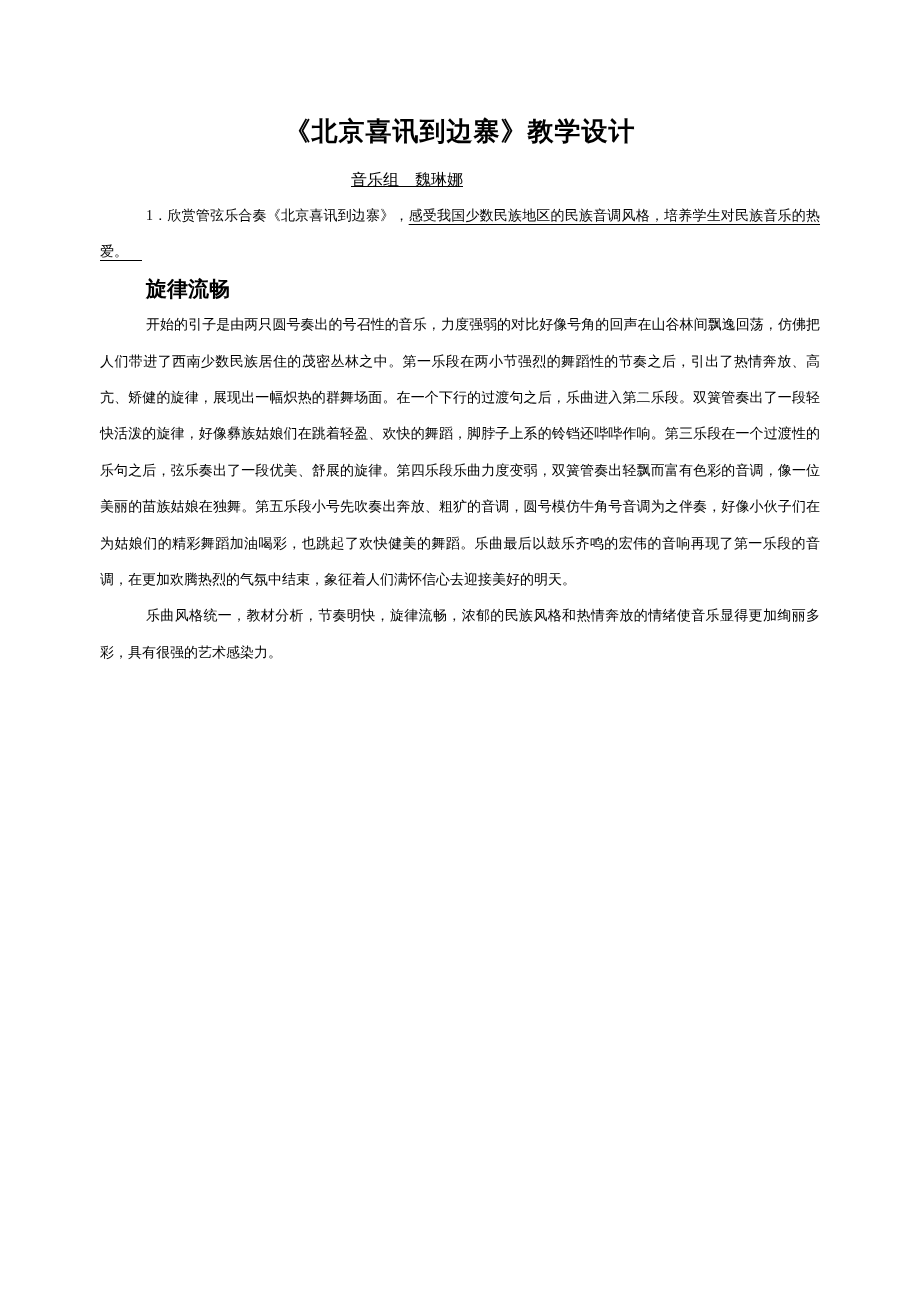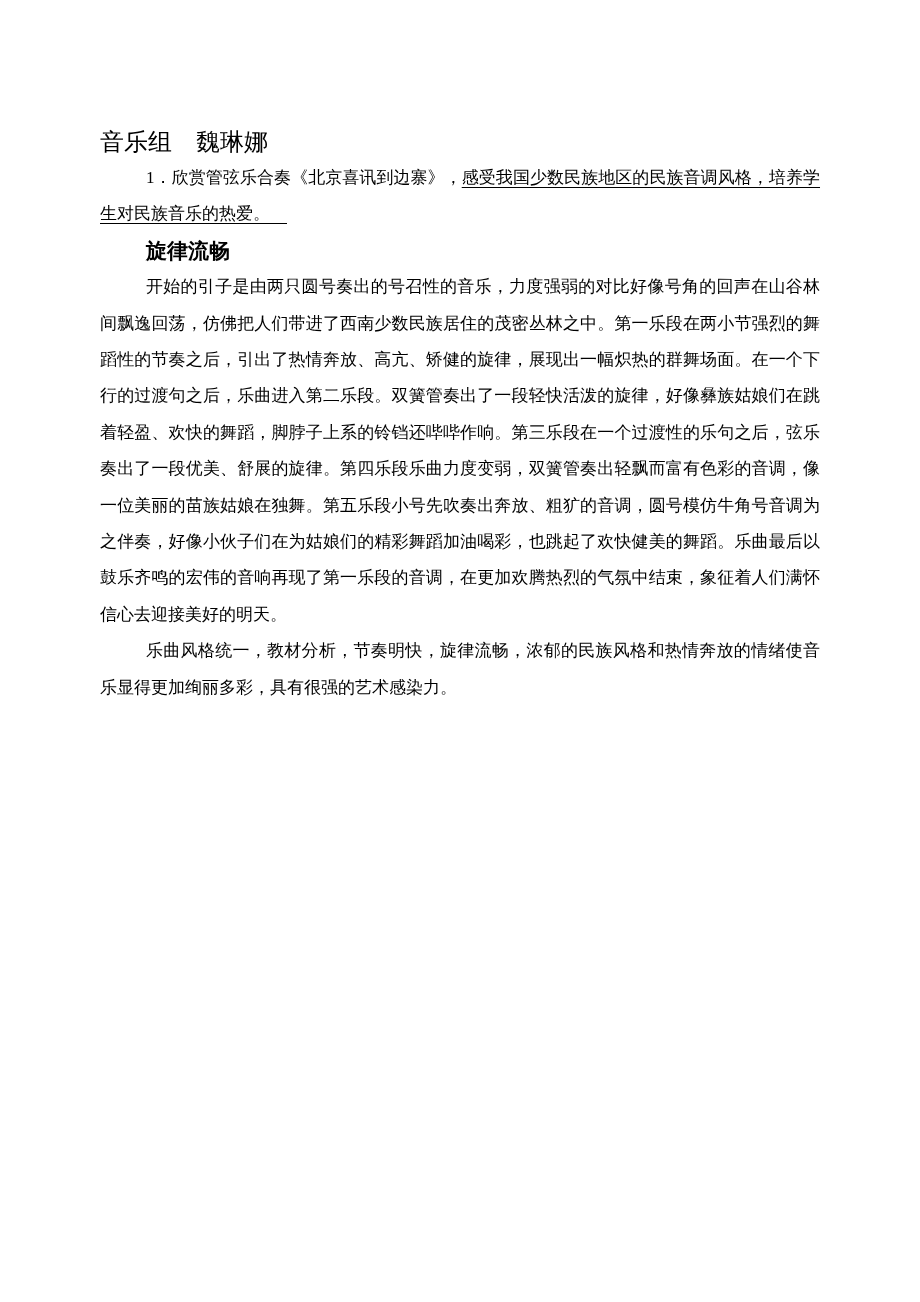--- a/index.html
+++ b/index.html
@@ -23,54 +23,56 @@
     margin: 0;
     font-size: 26px;
     font-weight: bold;
     line-height: 38px;
     text-align: center;
     letter-spacing: 1px;
     font-family: "Liberation Sans", "DejaVu Sans", sans-serif;
   }
   .byline {
     margin: 12px 0 0 0;
-    font-size: 24px;
+    font-size: 16px;
     line-height: 36px;
-    text-align: left;
+    text-align: center;
     padding-right: 106px;
+    text-decoration: underline;
   }
   .sec-heading {
     margin: 0;
     font-size: 21px;
     font-weight: bold;
     line-height: 36.4px;
     text-indent: 46px;
     font-family: "Liberation Sans", "DejaVu Sans", sans-serif;
   }
   .sec-heading.first {
     margin-top: 14px;
   }
   .para {
     margin: 0;
-    font-size: 17px;
+    font-size: 14px;
     line-height: 36.4px;
     text-align: justify;
     text-indent: 46px;
   }
   .u {
     text-decoration: underline;
     text-underline-offset: 4px;
     text-decoration-thickness: 1px;
   }
 </style>
 </head>
 <body>
 
 <div class="page">
 
+  <h1 class="doc-title">《北京喜讯到边寨》教学设计</h1>
 
   <div class="byline">音乐组　魏琳娜</div>
 
 
   <p class="para"><span>1．欣赏管弦乐合奏《北京喜讯到边寨》，</span><span class="u">感受我国少数民族地区的民族音调风格，培养学生对民族音乐的热爱。　</span></p>
 
 
 
 
 

